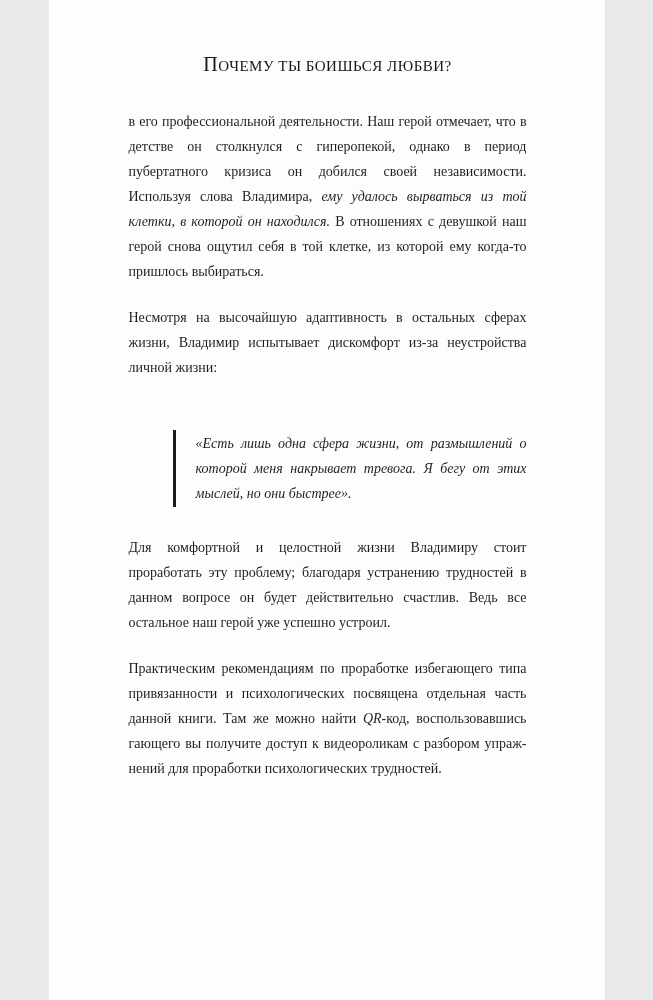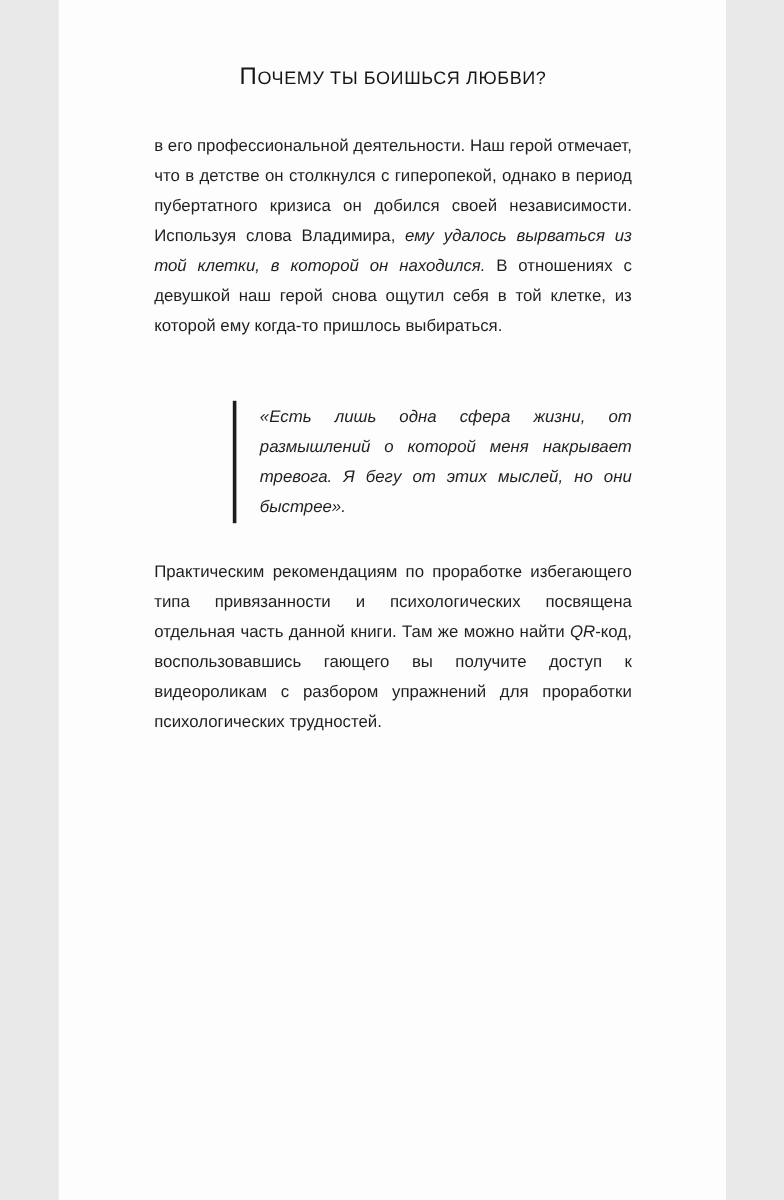--- a/index.html
+++ b/index.html
@@ -9,21 +9,21 @@
   }
   .page {
     position: relative;
     width: 556px;
     height: 1000px;
     margin: 0 auto;
     background: #fdfdfd;
     box-sizing: border-box;
     padding: 54px 78px 0 80px;
     overflow: hidden;
-    font-family: Liberation Sans, sans-serif;
+    font-family: Liberation Serif, serif;
     color: #1f1f1f;
   }
   .running-head {
     font-size: 15px;
     line-height: 20px;
     letter-spacing: 0.5px;
     text-align: center;
     color: #161616;
     margin: 0 0 33px 0;
     font-weight: normal;
@@ -37,30 +37,32 @@
     text-align: justify;
     hyphens: manual;
     -webkit-hyphens: manual;
   }
   p.body-para {
     margin: 0 0 21px 0;
     padding: 0;
     text-indent: 0;
   }
   blockquote.quote {
-    margin: 50px 0 28px 65px;
+    margin: 50px 0 28px 44px;
     padding: 1px 0 1px 20px;
     border-left: 3px solid #1c1c1c;
     font-style: italic;
   }
   em { font-style: italic; }
 </style>
 </head>
 <body>
 
 <div class="page">
   <div class="running-head">ПОЧЕМУ ТЫ БОИШЬСЯ ЛЮБВИ?</div>
   <div class="text-block">
       <p class="body-para"><span>в его профессиональной деятельности. Наш герой отмечает, что в детстве он столкнулся с гиперопекой, однако в период пубертатного кризиса он добился своей независимости. Используя слова Владимира, </span><em>ему удалось вырваться из той клетки, в которой он находился.</em><span> В отношениях с девушкой наш герой снова ощутил себя в той клетке, из которой ему когда-то пришлось выбираться.</span></p>
+      <p class="body-para"><span>Несмотря на высочайшую адаптивность в остальных сферах жизни, Владимир испытывает дискомфорт из-за неустройства личной жизни:</span></p>
       <blockquote class="quote"><em>«Есть лишь одна сфера жизни, от размышлений о которой меня накрывает тревога. Я бегу от этих мыслей, но они быстрее».</em></blockquote>
+      <p class="body-para"><span>Для комфортной и целостной жизни Владимиру сто­ит проработать эту проблему; благодаря устранению трудностей в данном вопросе он будет действительно счастлив. Ведь все остальное наш герой уже успешно устроил.</span></p>
       <p class="body-para"><span>Практическим рекомендациям по проработке избе­гающего типа привязанности и психологических посвящена отдельная часть данной книги. Там же можно найти </span><em>QR</em><span>-код, воспользовавшись гающего вы получите доступ к видеороликам с разбором упраж­нений для проработки психологических трудностей.</span></p>
     </div>
 </div>
 
 </body></html>

